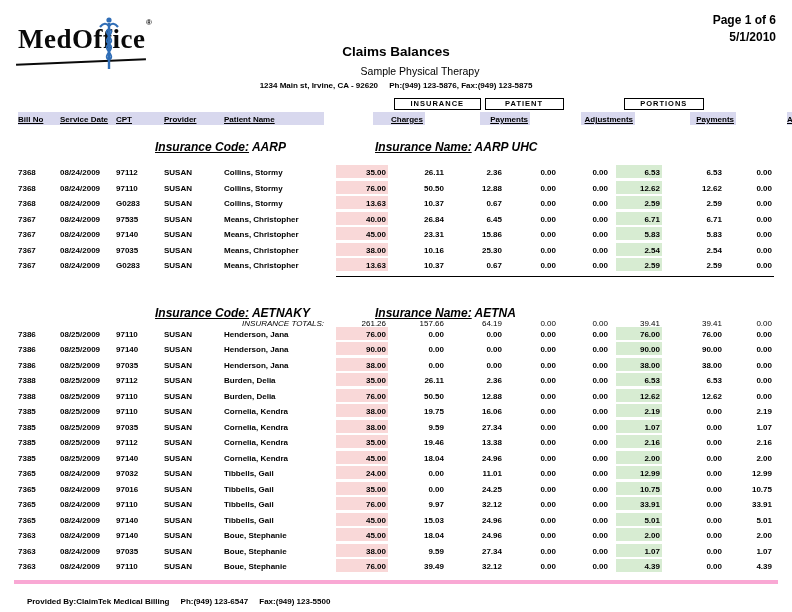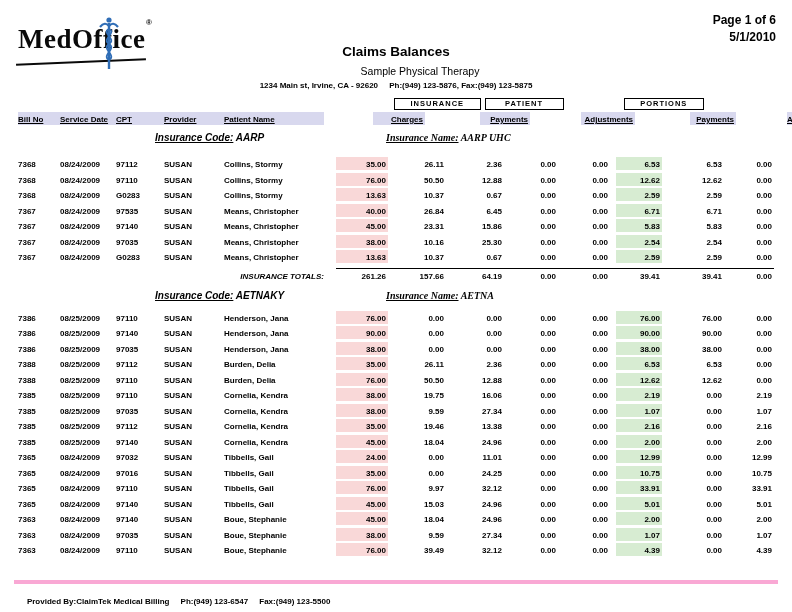--- a/index.html
+++ b/index.html
@@ -51,40 +51,40 @@
   .gb-insurance { margin-left:376px; width:112px; }
   .gb-patient   { margin-left:4px;  width:102px; }
   .gb-portions  { margin-left:60px; width:104px; }
 
   .col-hdr-row { margin-top:2px; height:14px;gap:47px; }
   .hdr-left { display:flex; background:var(--header-bg); width:316px; height:13px; }
   .col-hdr { background:var(--header-bg); text-decoration:underline; height:13px;
              padding-top:2px; }
   .col-hdr-row .c5 { margin-left:2px; }
 
-  .group-label-row { position:relative; height:13px; margin-top:6px;
-                     font-size:10px; font-weight:bold; font-style:italic; }
+  .group-label-row { position:relative; height:13px; margin-top:14px;
+                     font-size:12px; font-weight:bold; font-style:italic; }
   .abs { position:absolute; top:0; white-space:nowrap; }
   .code-part { left:155px; }
-  .name-part { left:386px;font-family:Liberation Serif, serif; }
+  .name-part { left:375px; }
   .ul { text-decoration:underline; }
 
   .rows-block.first  { margin-top:12px; }
   .rows-block.second { margin-top:8px; }
   .data-row { height:15.5px; }
   .data-row .cell { padding-top:2px; height:13px; }
   .charges-bg { background:var(--charges-bg); }
   .balance-bg { background:var(--balance-bg); }
   .group-label-row + .rows-block.second { margin-top:8px; }
   #groups-host > .group-label-row:nth-of-type(3) { margin-top:18px; }
 
   .totals-line { margin-left:336px; width:438px; border-top:1px solid #000; margin-top:2px; }
   .totals-row { height:13px; margin-top:2px; font-style:italic; }
   .tlabel { width:306px; text-align:right; font-size:8px; font-weight:bold; }
-  .totals-row .cell { font-style:normal; font-weight:bold; }
+  .totals-row .cell { font-style:normal; font-weight:normal;margin-top:39px; }
   .totals-row .tlabel { font-style:italic; }
 
   .footer { position:absolute; top:580px; left:14px; width:764px;
             border-top:4px solid #f9a8d4; padding:4px 0 0 4px;
             font-size:8px; font-weight:bold; white-space:pre; }
 </style>
 </head>
 <body>
 
 <div class="page">

